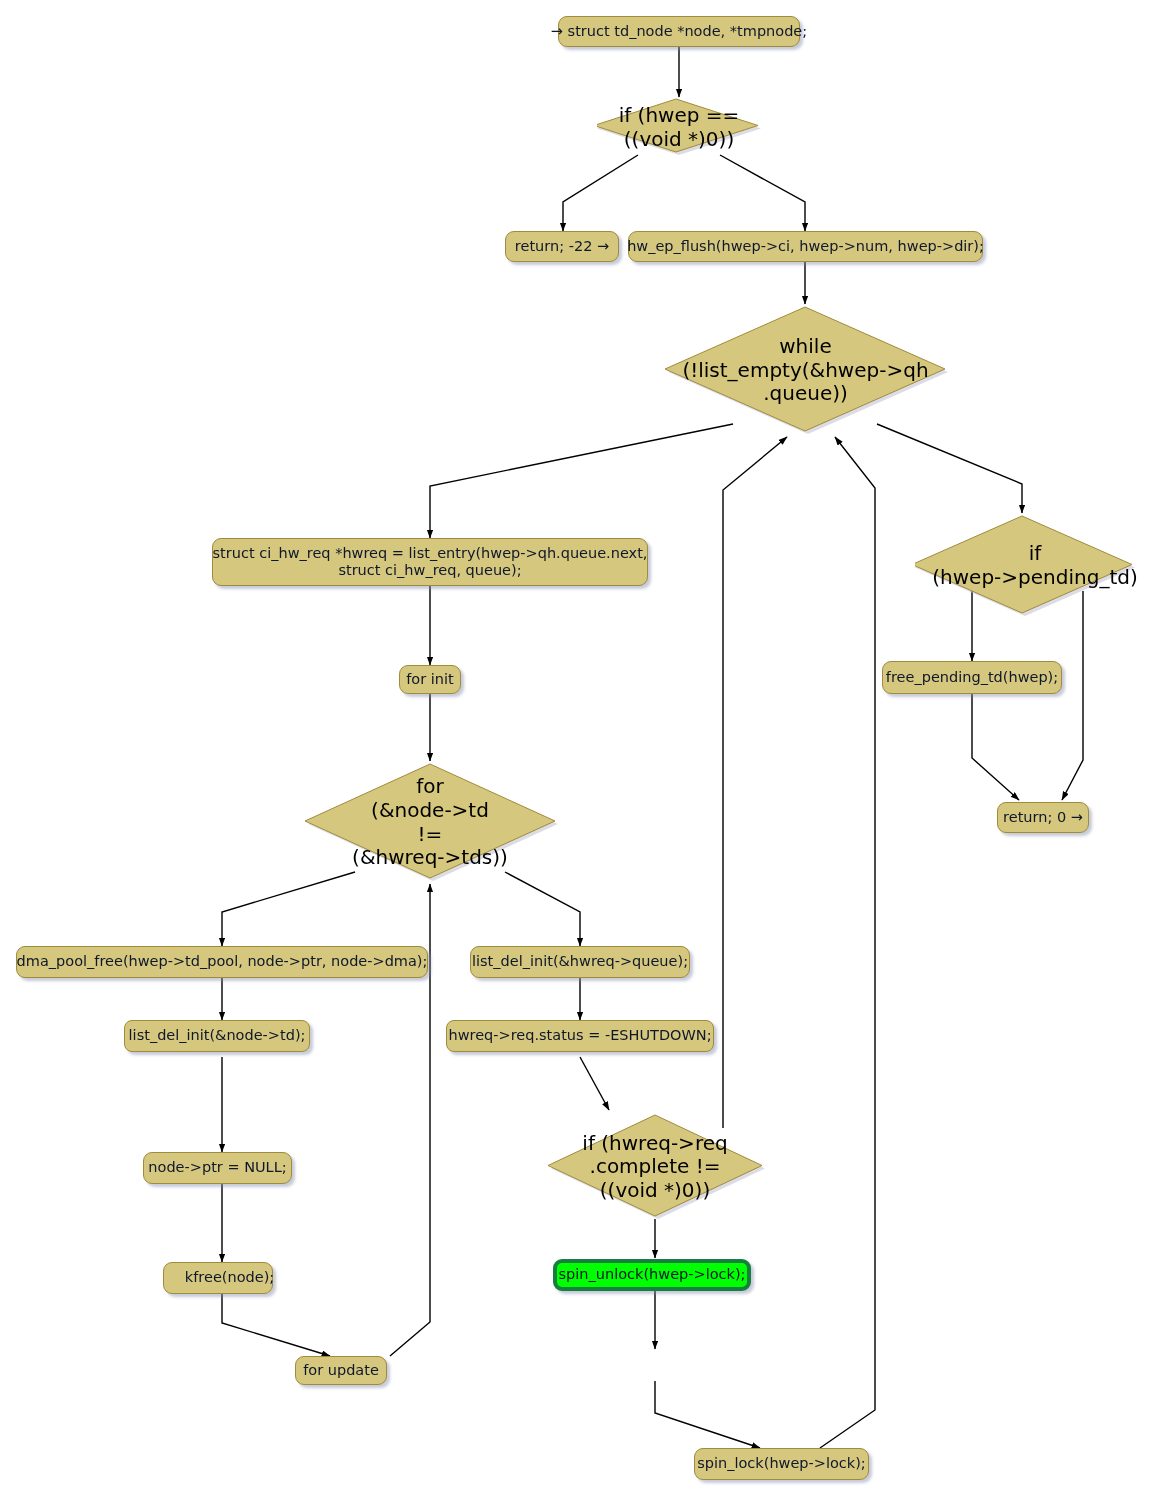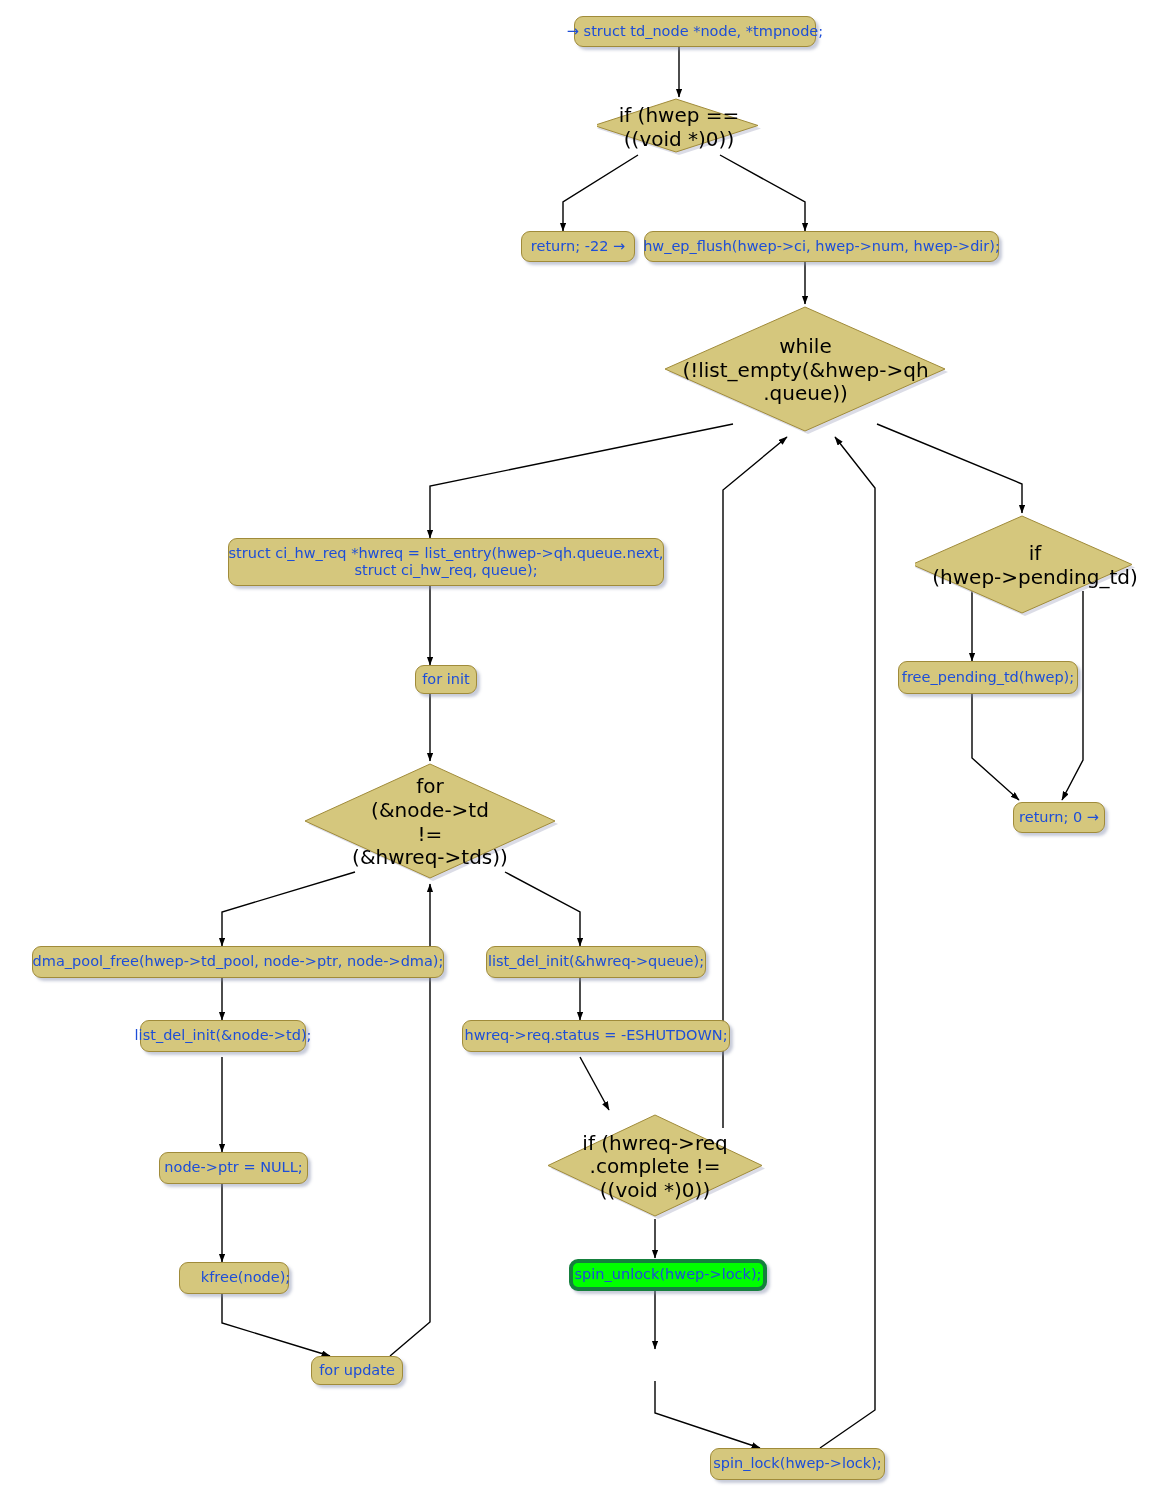--- a/index.html
+++ b/index.html
@@ -23,24 +23,23 @@
     height: 1501px;
     pointer-events: none;
   }
   .node {
     position: absolute;
     box-sizing: border-box;
     display: flex;
     align-items: center;
     justify-content: center;
     text-align: center;
-    color: #1d4ed8;
+    color: #0f172a;
     white-space: pre;
     line-height: 1.18;
-    margin-left: 16px;
   }
   .box {
     background: #D5C77D;
     border: 1px solid #A08B3A;
     border-radius: 9px;
     box-shadow: 3px 3px 3px rgba(130,140,170,0.45);
     font-size: 14.5px;
     padding: 3px 9px;
   }
   .box.green {
@@ -186,41 +185,41 @@
     <div class="diamond-label" style="padding-bottom:3px;">for
 (&amp;node-&gt;td
 !=
 (&amp;hwreq-&gt;tds))</div>
   </div>
 
   <div class="node box" style="left:16px; top:946px; width:412px; height:32px;">
     <span>dma_pool_free(hwep-&gt;td_pool, node-&gt;ptr, node-&gt;dma);</span>
   </div>
 
-  <div class="node box" style="left:124px; top:1020px; width:166px; height:32px;">
+  <div class="node box" style="left:124px; top:1020px; width:186px; height:32px;border-radius:8px;">
     <span>list_del_init(&amp;node-&gt;td);</span>
   </div>
 
   <div class="node box" style="left:143px; top:1152px; width:149px; height:32px;">
     <span>node-&gt;ptr = NULL;</span>
   </div>
 
   <div class="node box" style="left:163px; top:1262px; width:110px; height:32px;padding-left:32px;">
     <span>kfree(node);</span>
   </div>
 
   <div class="node box" style="left:295px; top:1356px; width:92px; height:29px;">
     <span>for update</span>
   </div>
 
   <div class="node box" style="left:470px; top:946px; width:220px; height:32px;">
     <span>list_del_init(&amp;hwreq-&gt;queue);</span>
   </div>
 
-  <div class="node box" style="left:446px; top:1020px; width:268px; height:32px;">
+  <div class="node box" style="left:446px; top:1020px; width:268px; height:32px;border-radius:8px;">
     <span>hwreq-&gt;req.status = -ESHUTDOWN;</span>
   </div>
 
   <div class="diamond-wrap" style="left:545px; top:1112px; width:220px; height:110px;">
     <svg class="diamond-shape" viewBox="0 0 220 110" preserveAspectRatio="none">
       <polygon points="113,107 220,56.5 113,6 6,56.5" fill="#BDBFD1" opacity="0.55"></polygon>
       <polygon points="110,104 217,53.5 110,3 3,53.5" fill="#D5C77D" stroke="#A08B3A" stroke-width="1"></polygon>
     </svg>
     <div class="diamond-label" style="padding-bottom:4px; padding-right:3px;">if (hwreq-&gt;req
 .complete !=

